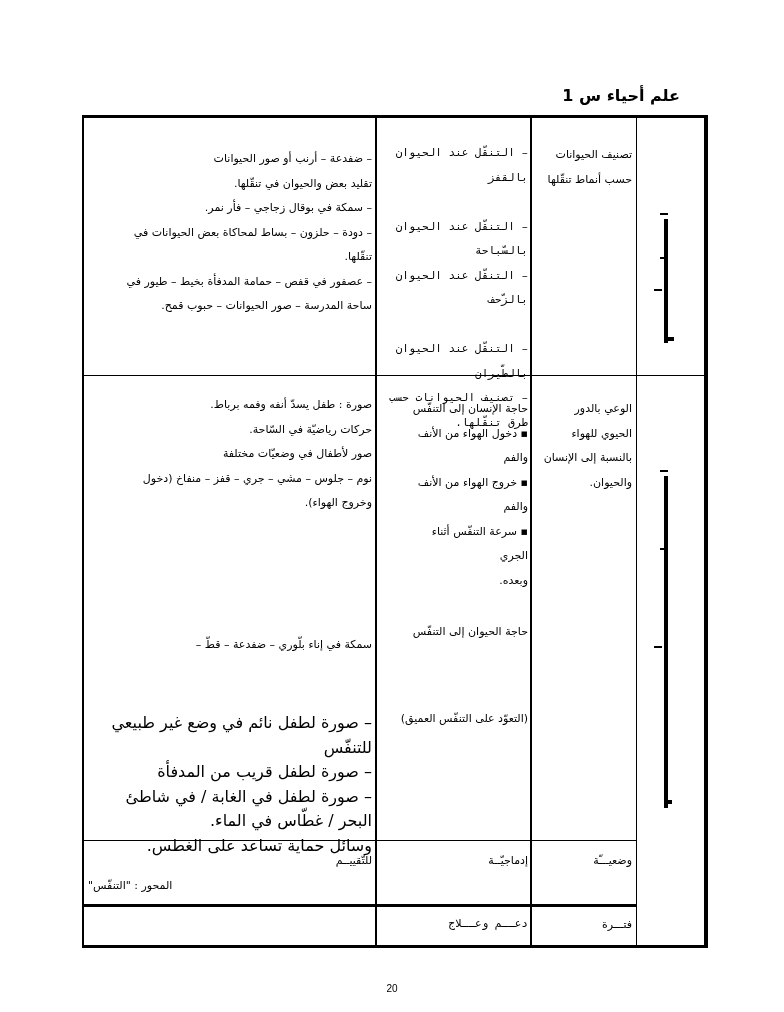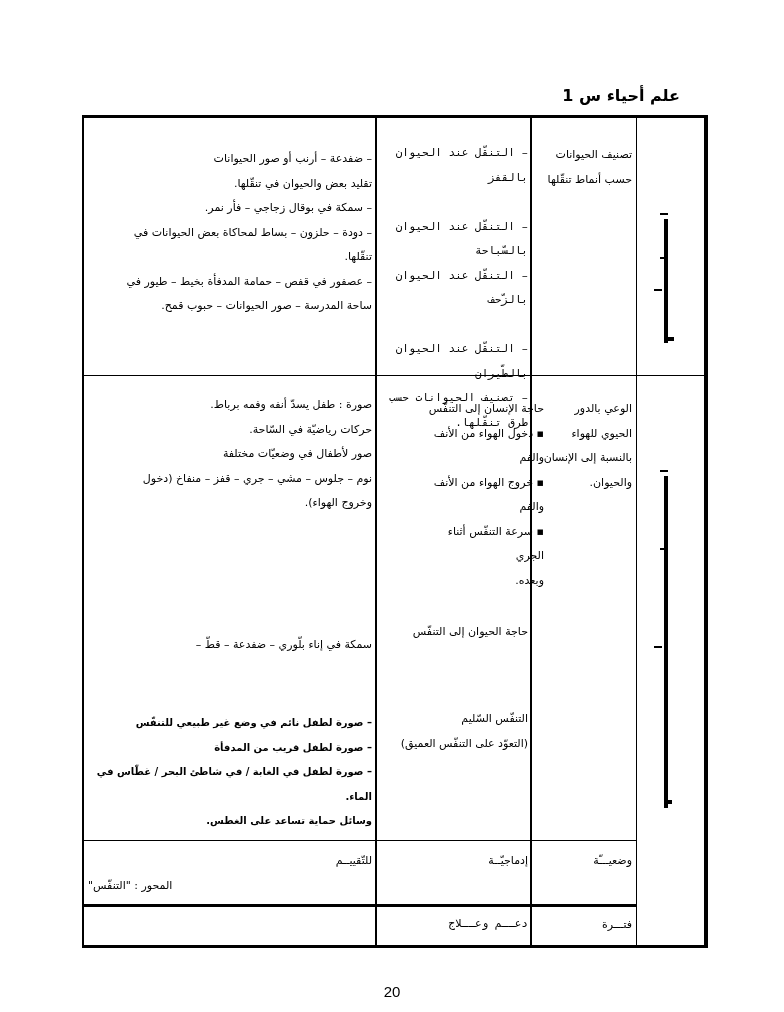--- a/index.html
+++ b/index.html
@@ -11,21 +11,21 @@
   .line { position:absolute; background:#000; }
   .cell { position:absolute; direction:rtl; text-align:right; font-size:11px; line-height:24.5px;
           box-sizing:border-box; }
   .cell p { margin:0; }
   .tall p { line-height:24.5px; }
   .marker { position:absolute; }
   .marker .bar { position:absolute; background:#000; width:4px; }
   .marker .tick { position:absolute; height:2px; background:#000; }
   .spaced { letter-spacing:6px; }
   .page-number { position:absolute; top:983px; left:0; width:784px; text-align:center;
-                 font-family:"Liberation Sans", sans-serif; font-size:15px; }
+                 font-family:"Liberation Sans", sans-serif; font-size:10px; }
 </style>
 </head>
 <body>
 
 <div class="header-title">علم أحياء س 1</div>
 
 <div class="tbl">
 
   <div class="line" style="left:0;top:0;width:626px;height:3px;"></div>
   <div class="line" style="left:0;bottom:0;width:626px;height:3px;"></div>
@@ -72,48 +72,47 @@
     <div class="tick" style="left:4px;top:124px;width:10px;height:4px;"></div>
   </div>
 
   <div class="cell" style="left:450px;top:282px;width:100px;">
     <p>الوعي بالدور</p>
     <p>الحيوي للهواء</p>
     <p>بالنسبة إلى الإنسان</p>
     <p>والحيوان.</p>
   </div>
 
-  <div class="cell tall" style="left:312px;top:282px;width:150px;padding-left:28px;">
+  <div class="cell tall" style="left:296px;top:282px;width:150px;padding-left:28px;">
     <p>حاجة الإنسان إلى التنفّس</p>
     <p>▪ دخول الهواء من الأنف</p>
     <p>والفم</p>
     <p>▪ خروج الهواء من الأنف</p>
     <p>والفم</p>
     <p>▪ سرعة التنفّس أثناء الجري</p>
     <p>وبعده.</p>
   </div>
   <div class="cell" style="left:296px;top:505px;width:150px;">
     <p>حاجة الحيوان إلى التنفّس</p>
   </div>
   <div class="cell" style="left:296px;top:592px;width:150px;">
-    <p>التنفّس السّليم</p>
     <p>(التعوّد على التنفّس العميق)</p>
   </div>
 
   <div class="cell tall" style="left:6px;top:278px;width:284px;">
     <p>صورة : طفل يسدّ أنفه وفمه برباط.</p>
     <p>حركات رياضيّة في السّاحة.</p>
     <p>صور لأطفال في وضعيّات مختلفة</p>
     <p>نوم – جلوس – مشي – جري – قفز – منفاخ (دخول</p>
     <p>وخروج الهواء).</p>
   </div>
   <div class="cell tall" style="left:6px;top:518px;width:284px;">
     <p>سمكة في إناء بلّوري – ضفدعة – قطّ –</p>
   </div>
-  <div class="cell tall" style="left:6px;top:596px;width:284px;font-size:10px;font-weight:bold;">
+  <div class="cell tall" style="left:6px;top:596px;width:284px;font-size:16px;">
     <p>– صورة لطفل نائم في وضع غير طبيعي للتنفّس</p>
     <p>– صورة لطفل قريب من المدفأة</p>
     <p>– صورة لطفل في الغابة / في شاطئ البحر / غطّاس في الماء.</p>
     <p>وسائل حماية تساعد على الغطس.</p>
   </div>
 
   <div class="marker" style="left:578px;top:355px;width:20px;height:340px;">
     <div class="tick" style="left:0;top:0;width:8px;"></div>
     <div class="bar" style="left:4px;top:6px;height:332px;"></div>
     <div class="tick" style="left:0;top:78px;width:4px;"></div>

